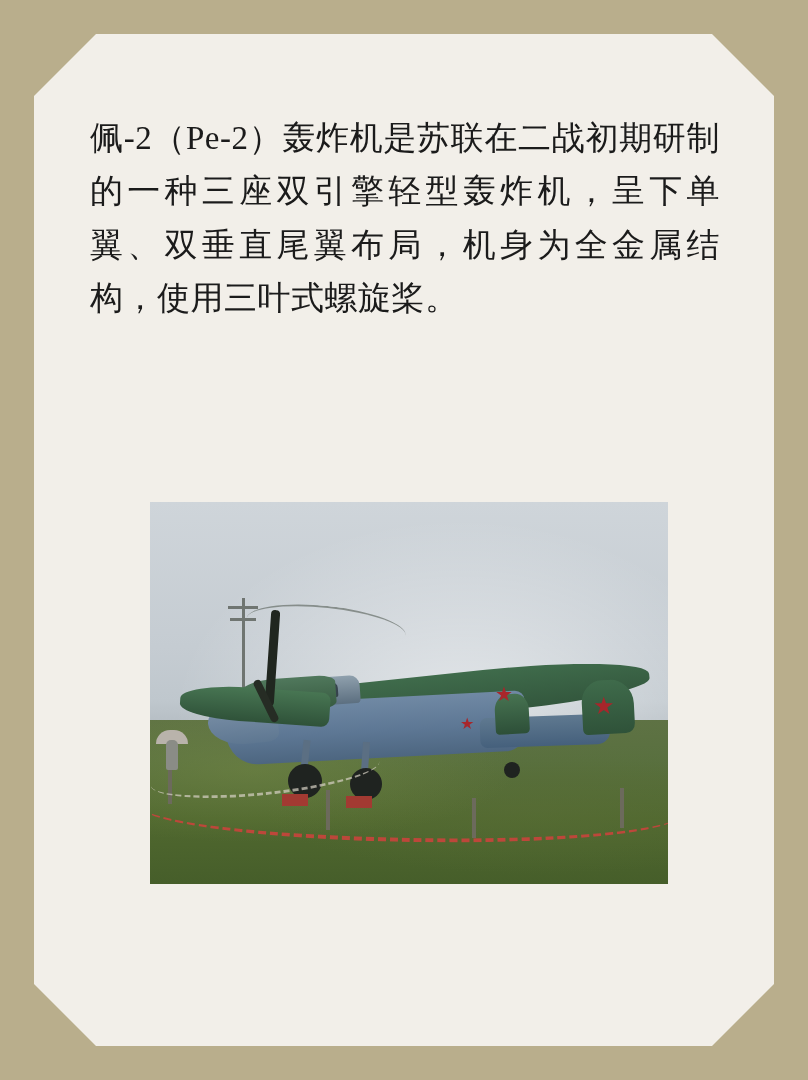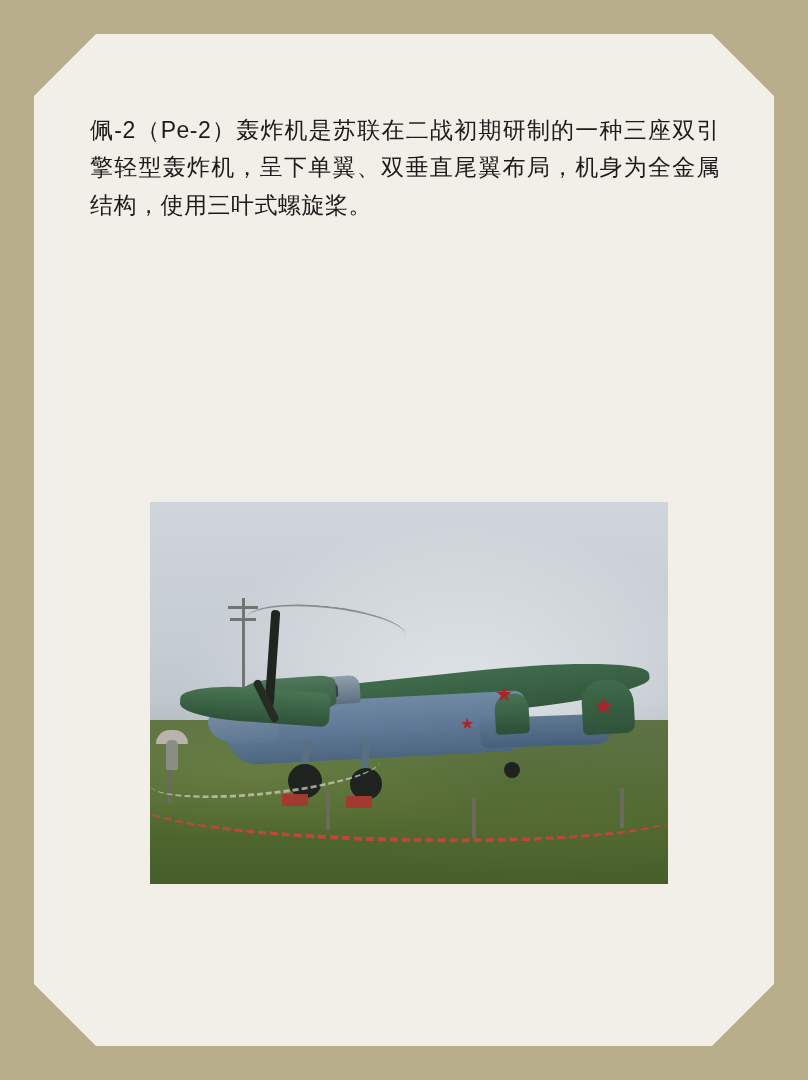--- a/index.html
+++ b/index.html
@@ -36,26 +36,26 @@
         0 62px, 62px 0,
         calc(100% - 62px) 0, 100% 62px,
         100% calc(100% - 62px), calc(100% - 62px) 100%,
         62px 100%, 0 calc(100% - 62px));
   }
   .body-text {
     position: absolute;
     left: 56px;
     top: 78px;
     width: 630px;
-    font-size: 23px;
+    font-size: 33px;
     line-height: 1.62;
     color: #1b1b1b;
     letter-spacing: 0.5px;
     text-align: justify;
-    font-family: Liberation Sans, sans-serif;
+    font-family: Liberation Serif, serif;
   }
   .photo-wrap {
     position: absolute;
     left: 116px;
     top: 468px;
     width: 518px;
     height: 382px;
     background: #6f7a71;
     overflow: hidden;
   }

